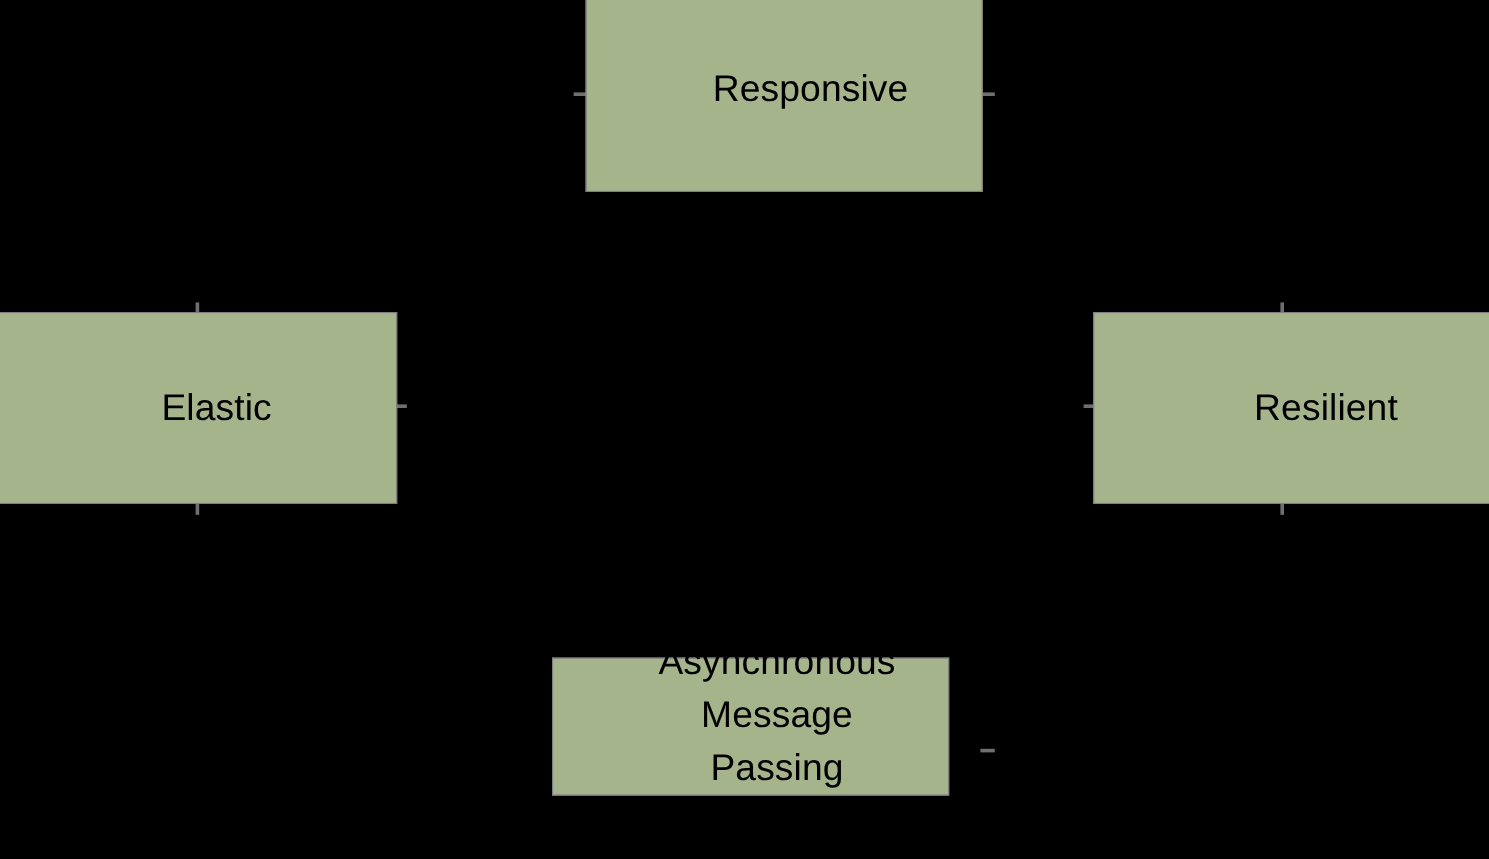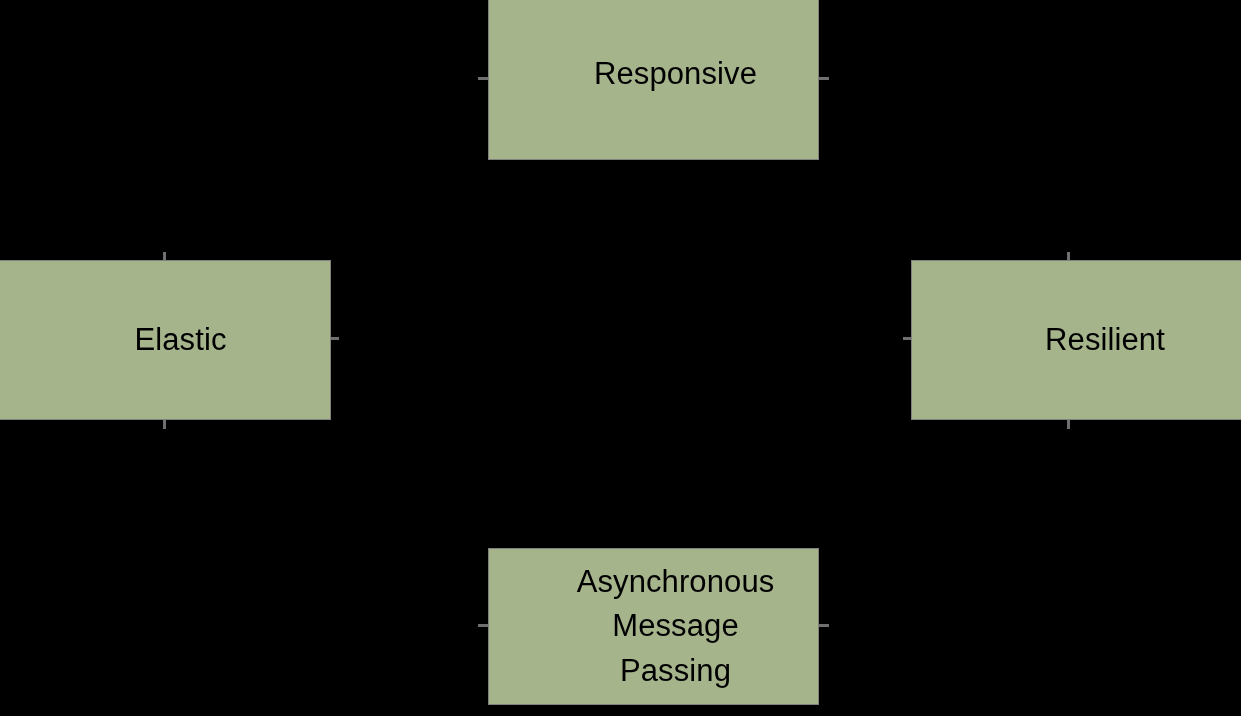--- a/index.html
+++ b/index.html
@@ -54,24 +54,25 @@
     width: 345px;
     height: 160px;
   }
   #node-resilient {
     left: 911px;
     top: 260px;
     width: 344px;
     height: 160px;
   }
   #node-async {
-    left: 488px;
+    left: 460px;
     top: 548px;
     width: 331px;
-    height: 157px;
+    height: 115px;
+    align-items: flex-end;
   }
 
   
   .connector {
     position: absolute;
     background: #6f6f6f;
   }
   .connector.h { height: 3px; }
   .connector.v { width: 3px; }
 

